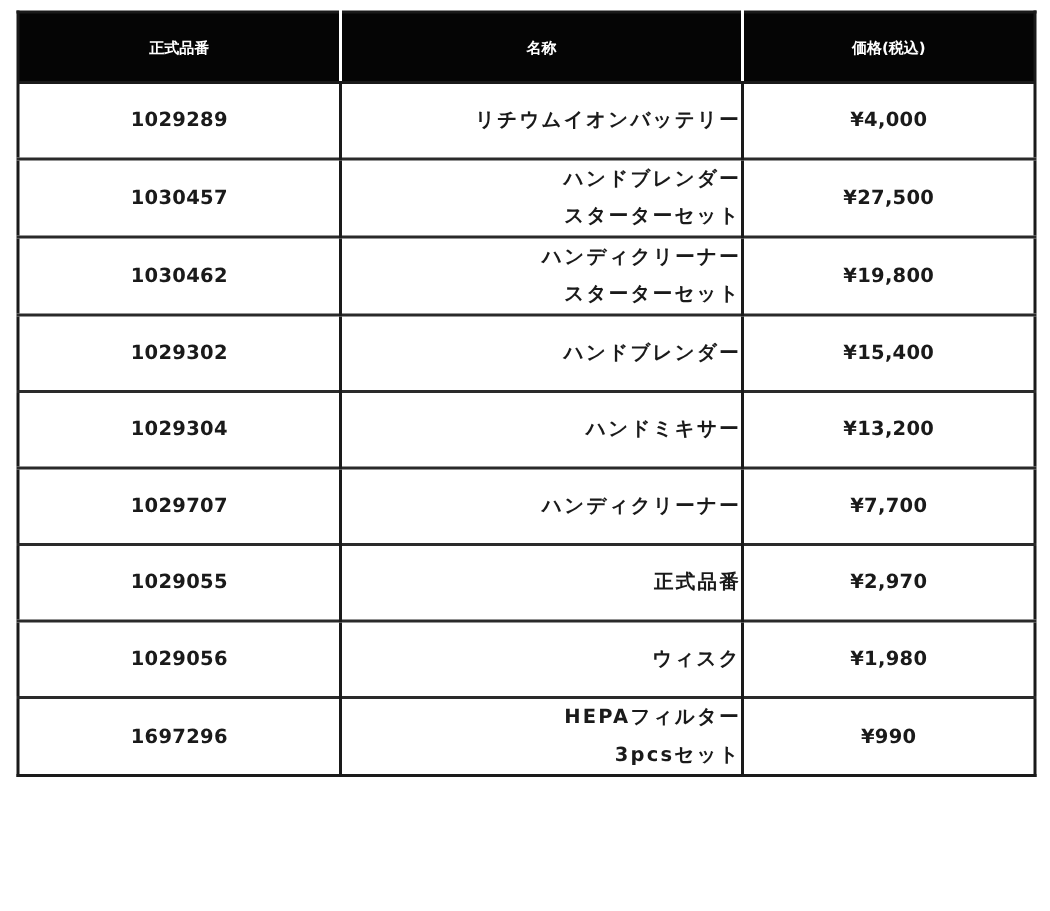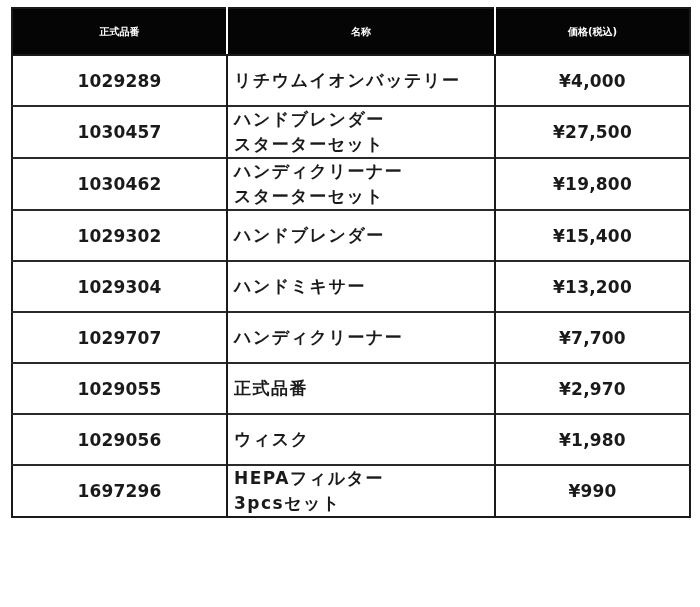--- a/index.html
+++ b/index.html
@@ -41,39 +41,39 @@
     }
     .price-table thead th:first-child {
       border-left: none;
     }
     .price-table tbody td {
       height: 49px;
       padding: 0;
       vertical-align: middle;
       border-left: 2px solid #1a1a1a;
       border-top: 2px solid #2a2a2a;
-      font-size: 17px;
+      font-size: 13px;
       font-weight: bold;
     }
     .price-table tbody td:first-child {
       border-left: none;
     }
     .price-table tbody tr:first-child td {
       border-top: none;
     }
     td.code {
       text-align: center;
       letter-spacing: 0.2px;
     }
     td.price {
       text-align: center;
       letter-spacing: 0.2px;
     }
     td.name {
-      text-align: left;
+      text-align: right;
       padding-left: 6px !important;
       font-size: 12.5px;
       letter-spacing: 1.5px;
       line-height: 25px;
       border-radius: 21px;
     }
     td.name .line {
       display: block;
     }
   </style>

